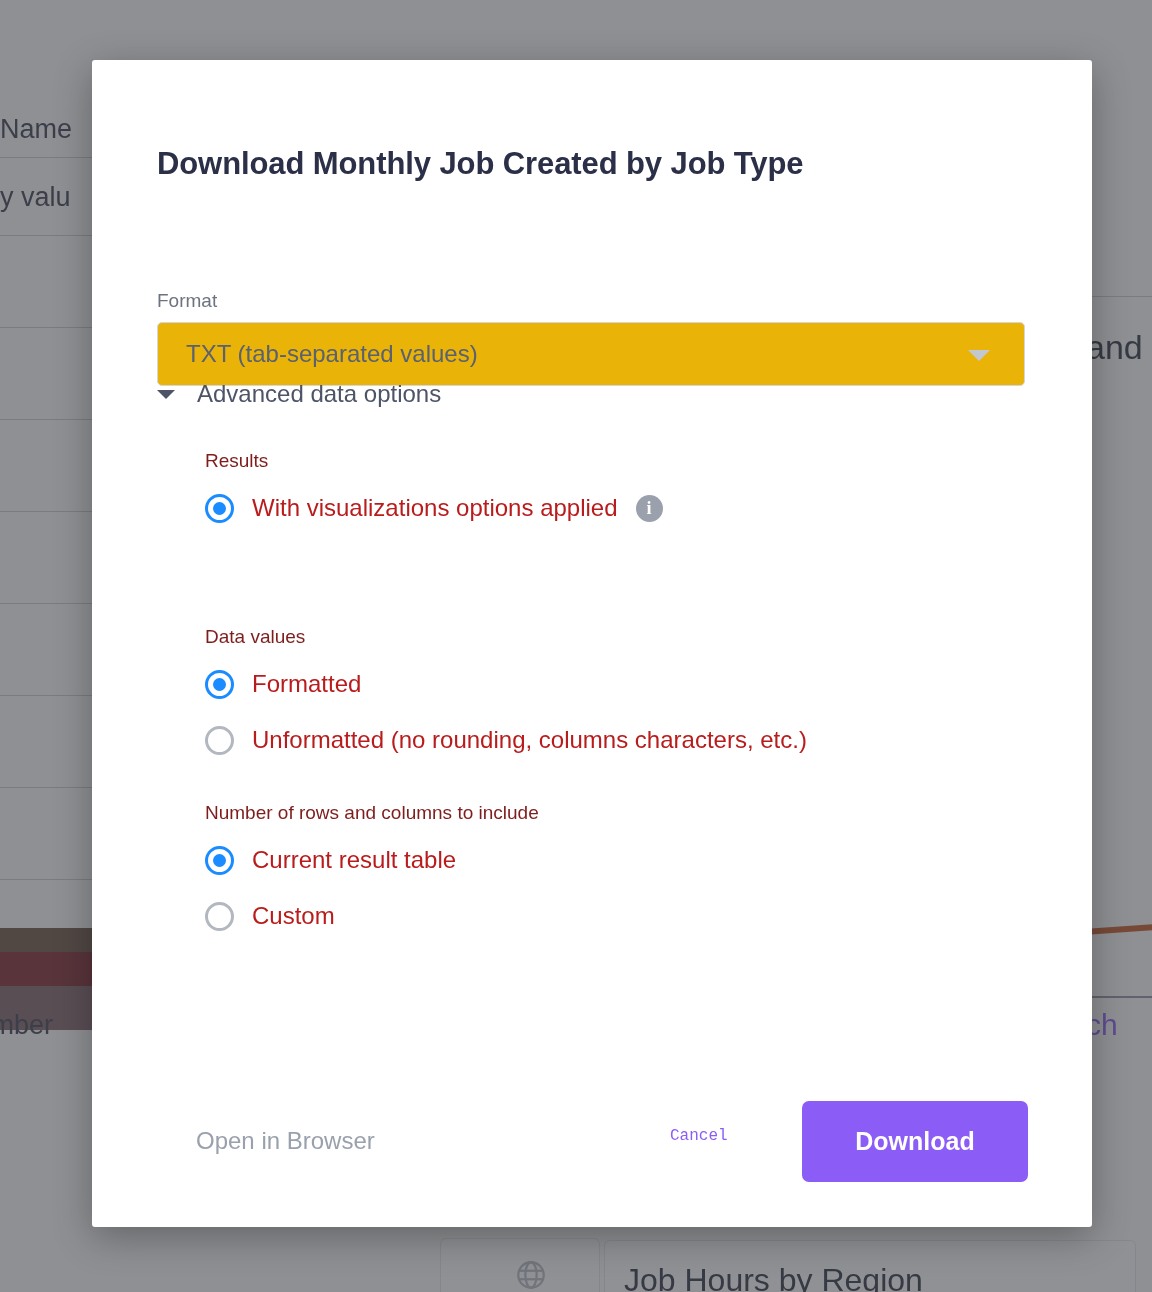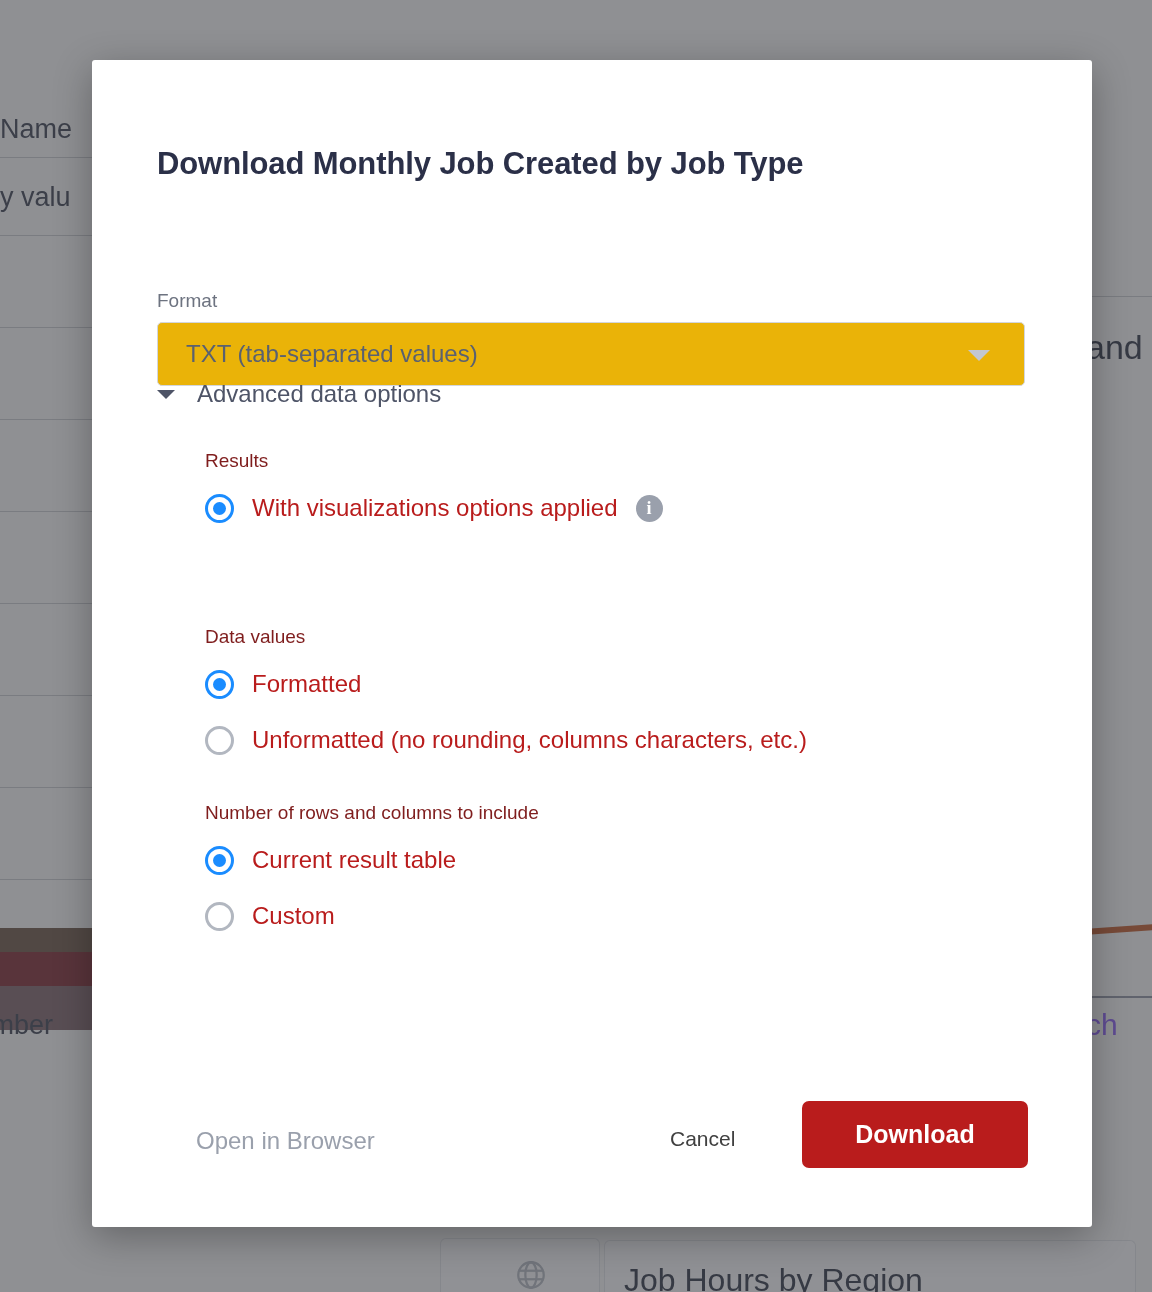--- a/index.html
+++ b/index.html
@@ -335,35 +335,35 @@
     border: none;
     padding: 0;
     cursor: pointer;
     font-family: "Liberation Sans", sans-serif;
     margin-left: 22px;
   }
   .btn-cancel {
     position: absolute;
     left: 578px;
     top: 50px;
-    font-size: 21px;
-    color: #404040;
+    font-size: 16px;
+    color: #8b5cf6;
     background: none;
     border: none;
     padding: 0;
     cursor: pointer;
-    font-family: Liberation Sans, sans-serif;
+    font-family: Liberation Mono, monospace;
   }
   .btn-download {
     position: absolute;
     left: 710px;
     top: 24px;
     width: 226px;
-    height: 67px;
-    background: #b91c1c;
+    height: 81px;
+    background: #8b5cf6;
     color: #ffffff;
     font-size: 25px;
     font-weight: bold;
     border: none;
     border-radius: 7px;
     cursor: pointer;
     font-family: "Liberation Sans", sans-serif;
   }
 </style>
 </head>

